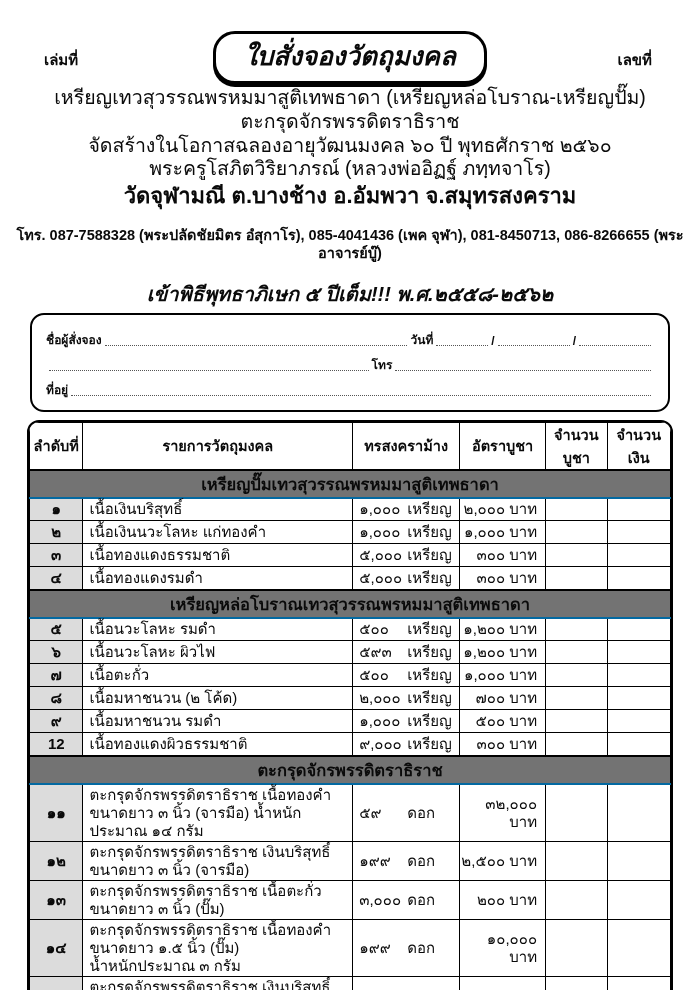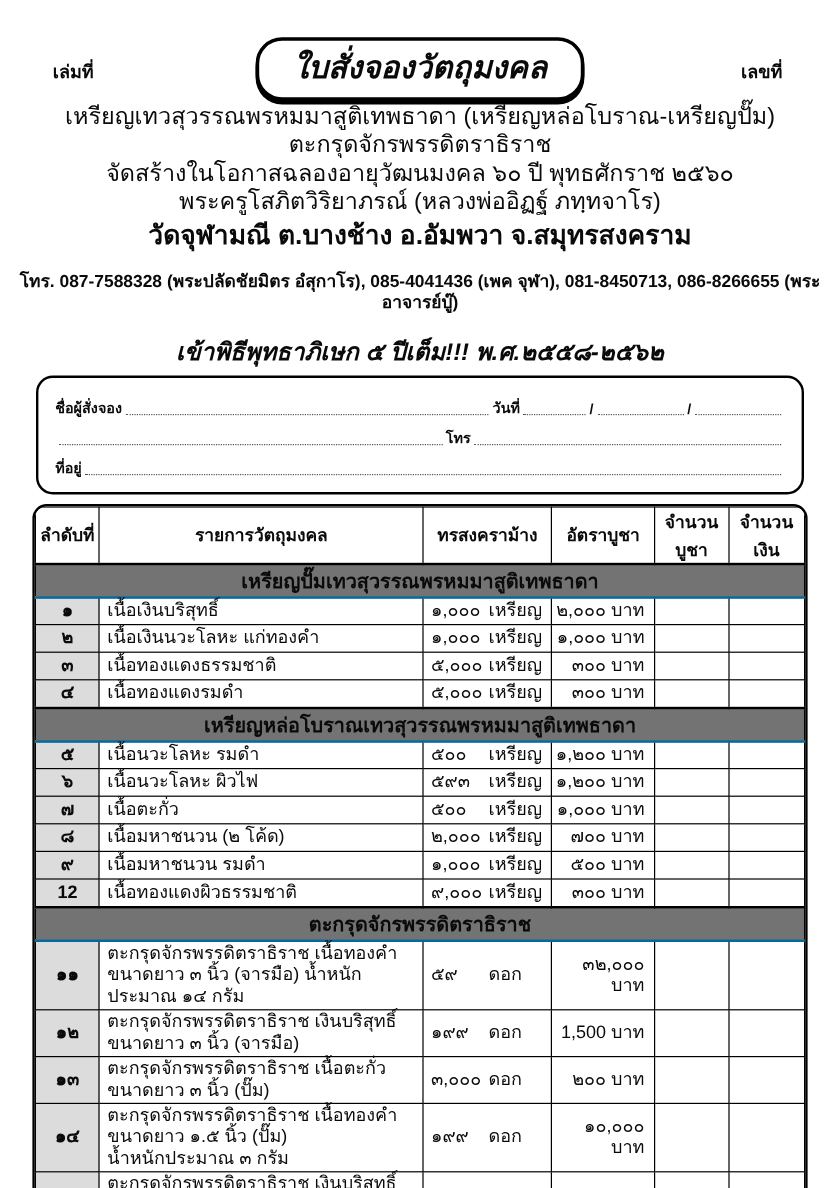--- a/index.html
+++ b/index.html
@@ -293,21 +293,21 @@
         </tr>
         <tr class="data-row">
           <td class="c-no">๑๒</td>
           <td class="c-item"><span>ตะกรุดจักรพรรดิตราธิราช เงินบริสุทธิ์ ขนาดยาว ๓ นิ้ว (จารมือ)</span></td>
           <td class="c-qty">
             <div class="qwrap">
               <span class="q">๑๙๙</span>
               <span class="u">ดอก</span>
             </div>
           </td>
-          <td class="c-price">1,500 บาท</td>
+          <td class="c-price">๒,๕๐๐ บาท</td>
           <td class="c-order"></td>
           <td class="c-amount"></td>
         </tr>
         <tr class="data-row">
           <td class="c-no">๑๓</td>
           <td class="c-item"><span>ตะกรุดจักรพรรดิตราธิราช เนื้อตะกั่ว ขนาดยาว ๓ นิ้ว (ปั๊ม)</span></td>
           <td class="c-qty">
             <div class="qwrap">
               <span class="q">๓,๐๐๐</span>
               <span class="u">ดอก</span>

